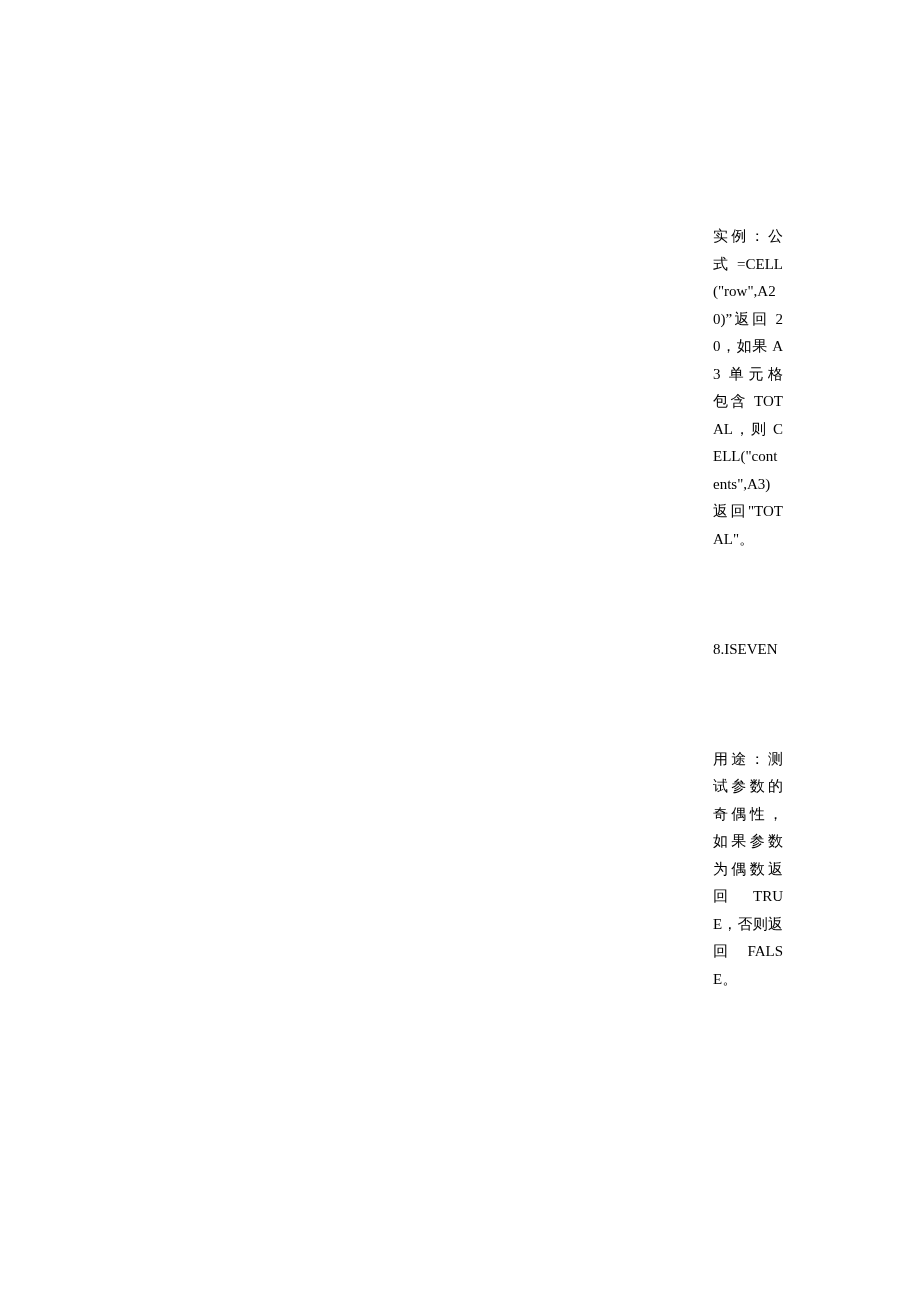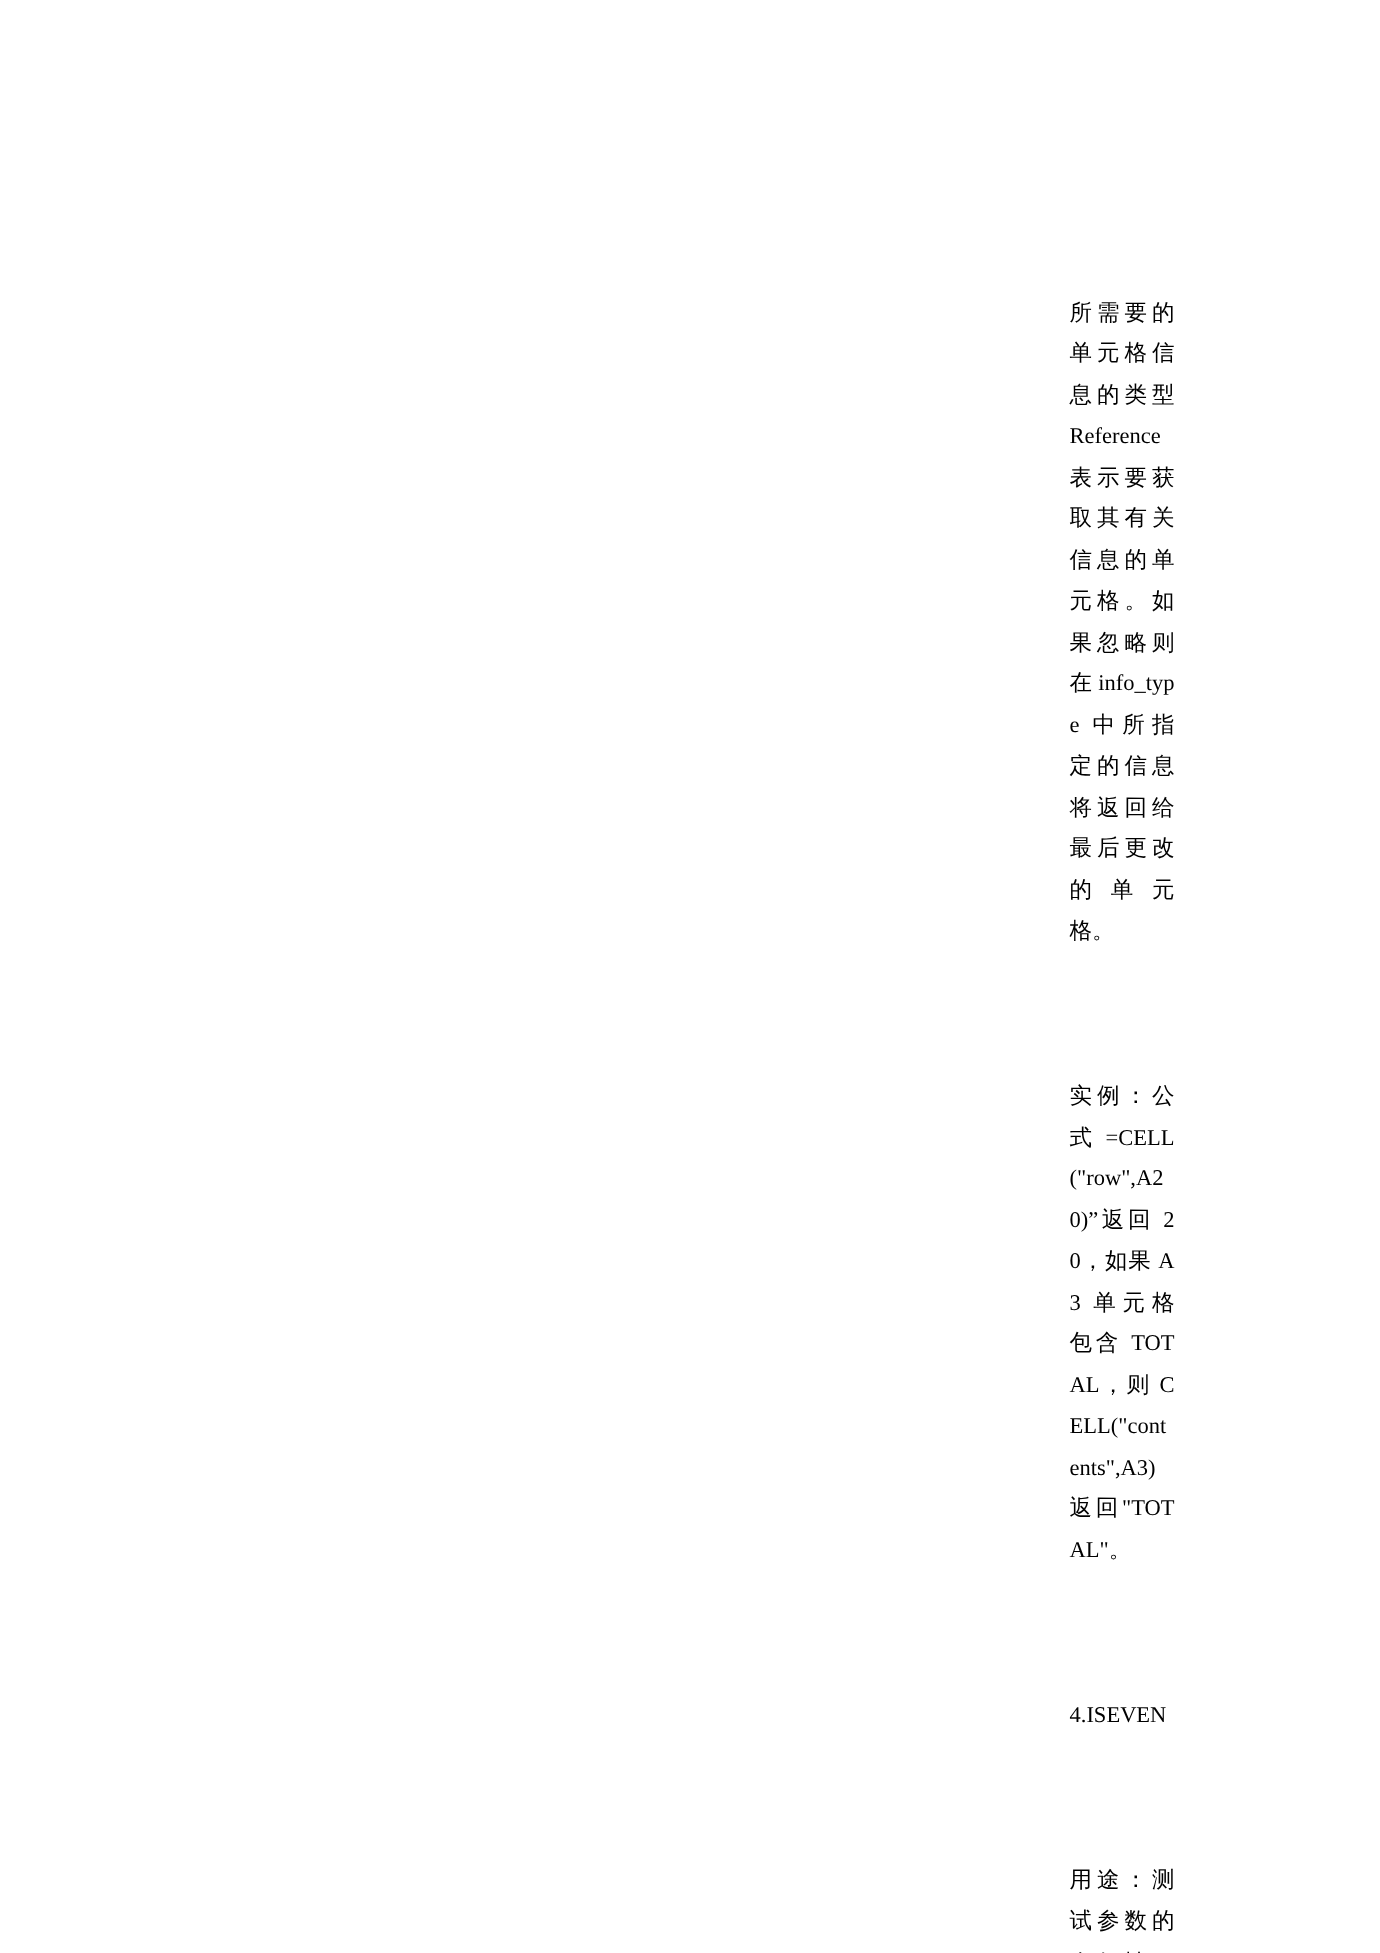--- a/index.html
+++ b/index.html
@@ -48,23 +48,22 @@
     text-align-last: left;
   }
 </style>
 </head>
 <body>
 
 <div class="page">
 
   <div class="text-column">
 
-    <p class="para">所需要的单元格信息的类型 Reference 表示要获取其有关信息的单元格。如果忽略则在 info_type 中所指定的信息将返回给最后更改的单元格。</p>
 
     <p class="para">实例：公式=CELL("row",A20)”返回 20，如果 A3 单元格包含 TOTAL，则 CELL("contents",A3)返回"TOTAL"。</p>
 
-    <p class="para">4.ISEVEN</p>
+    <p class="para">8.ISEVEN</p>
 
     <p class="para">用途：测试参数的奇偶性，如果参数为偶数返回 TRUE，否则返回 FALSE。</p>
 
   </div>
 
 </div>
 
 </body></html>

